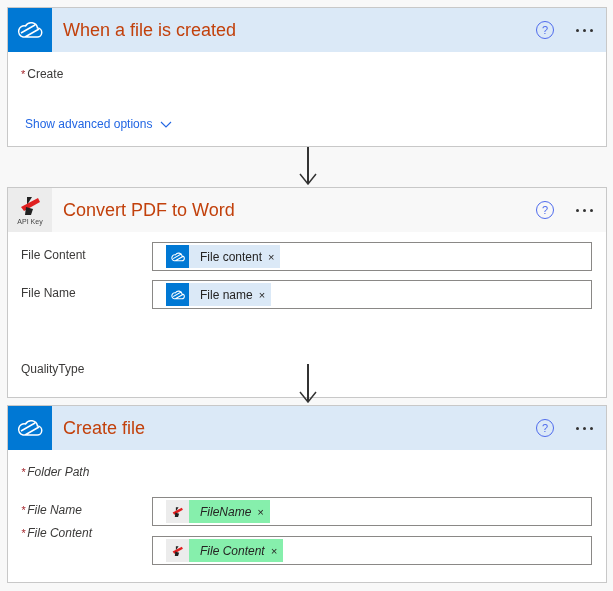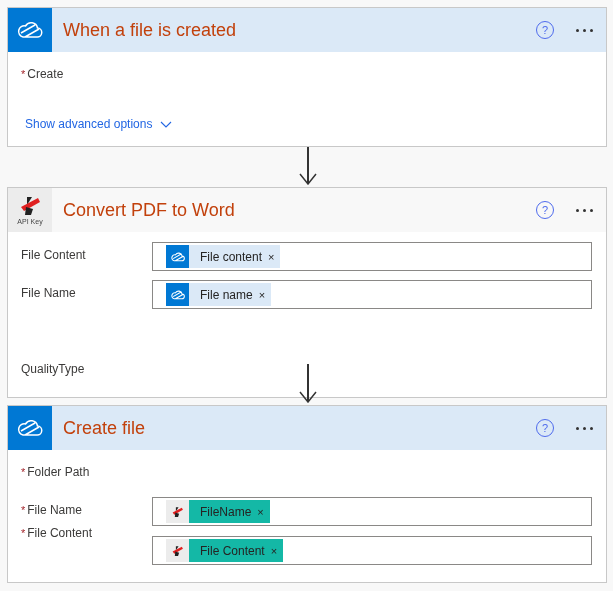--- a/index.html
+++ b/index.html
@@ -21,21 +21,21 @@
 
   .row { position: absolute; left: 0; width: 100%; }
   .label { position: absolute; left: 13px; font-size: 12px; color: #3b3a39; }
   .req { color: #a4262c; font-size: 11px; margin-right: 2px; }
   .field { position: absolute; left: 144px; width: 440px; height: 29px; border: 1px solid #8a8886; background: #fff; display: flex; align-items: center; }
   .field-text { margin-left: 11px; font-size: 12px; color: #252423; }
   .folder-icon { position: absolute; right: 9px; top: 7px; }
   .chevron-icon { position: absolute; right: 18px; top: 8px; }
 
   .chip { margin-left: 13px; height: 23px; display: flex; align-items: center; background: #dbe9f7; }
-  .chip.grey { background: #14b8a6; }
+  .chip.grey { background: #86efac; }
   .chip-icon { width: 23px; height: 23px; display: flex; align-items: center; justify-content: center; }
   .chip-icon.onedrive { background: #0078d4; }
   .chip-icon.apikey { background: #ececec; flex-direction: column; }
   .chip-label { margin-left: 11px; font-size: 12px; color: #252423; }
   .chip-x { margin-left: 6px; margin-right: 6px; font-size: 11px; color: #252423; }
 
   .advanced { position: absolute; left: 17px; font-size: 12px; color: #2266e3; display: flex; align-items: center; gap: 8px; }
 
   .arrow { position: absolute; left: 299px; width: 18px; }
   .arrow .shaft { position: absolute; left: 8px; top: 0; width: 1.5px; background: #333; }
@@ -144,21 +144,21 @@
     <span class="hdr-title">Create file</span>
     <div class="hdr-actions">
       <div class="help-icon">?</div>
       <div class="dots">
           <span></span>
           <span></span>
           <span></span>
         </div>
     </div>
   </div>
-  <div class="row" style="top:44px;height:134px;">
+  <div class="row" style="top:44px;height:134px;font-style:italic;">
     <span class="label" style="top:15px;"><span class="req">*</span><span>Folder Path</span></span>
     <span class="label" style="top:53px;"><span class="req">*</span><span>File Name</span></span>
     <div class="field" style="top:47px;">
       <div class="chip grey">
         <div class="chip-icon apikey">
           <svg width="13" height="12" viewBox="0 0 24 22">
               <path d="M9 2 L14 2 L9 10 Z" fill="#222"></path>
               <path d="M3 12 L20 3 L22 7 L6 16 Z" fill="#e02020"></path>
               <path d="M8 12 L15 14 L13 20 L7 20 Z" fill="#222"></path>
             </svg>

